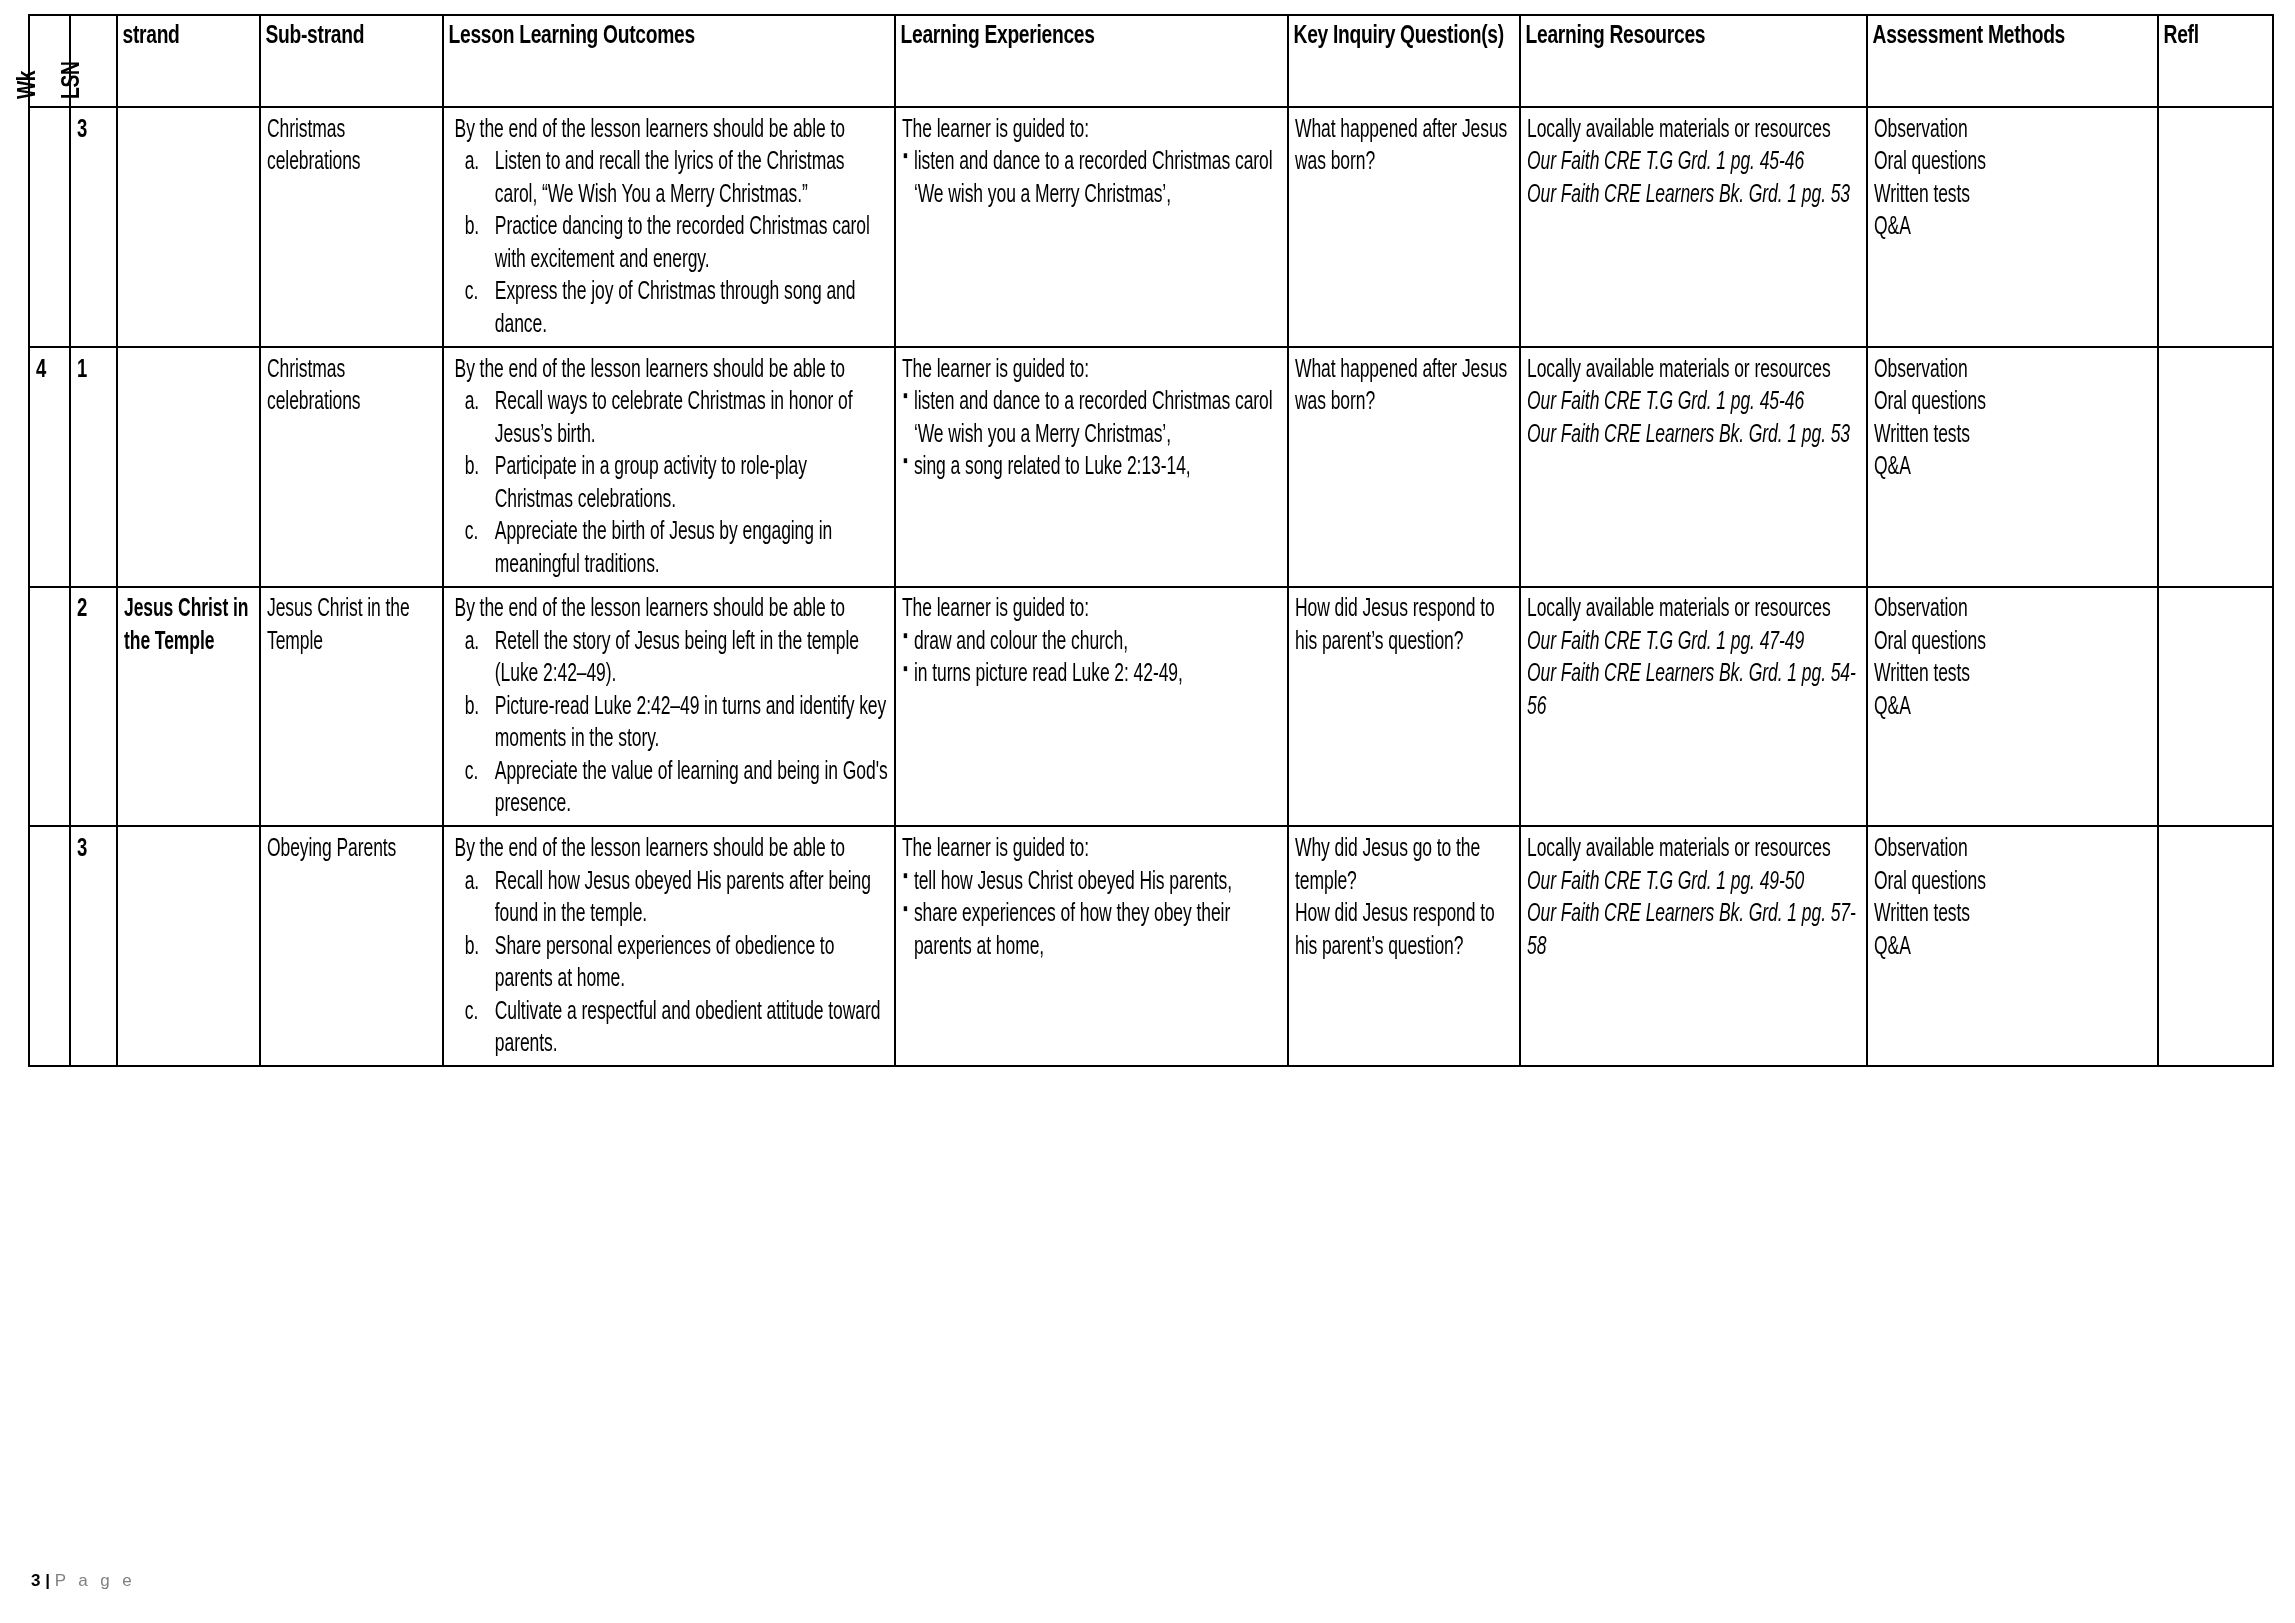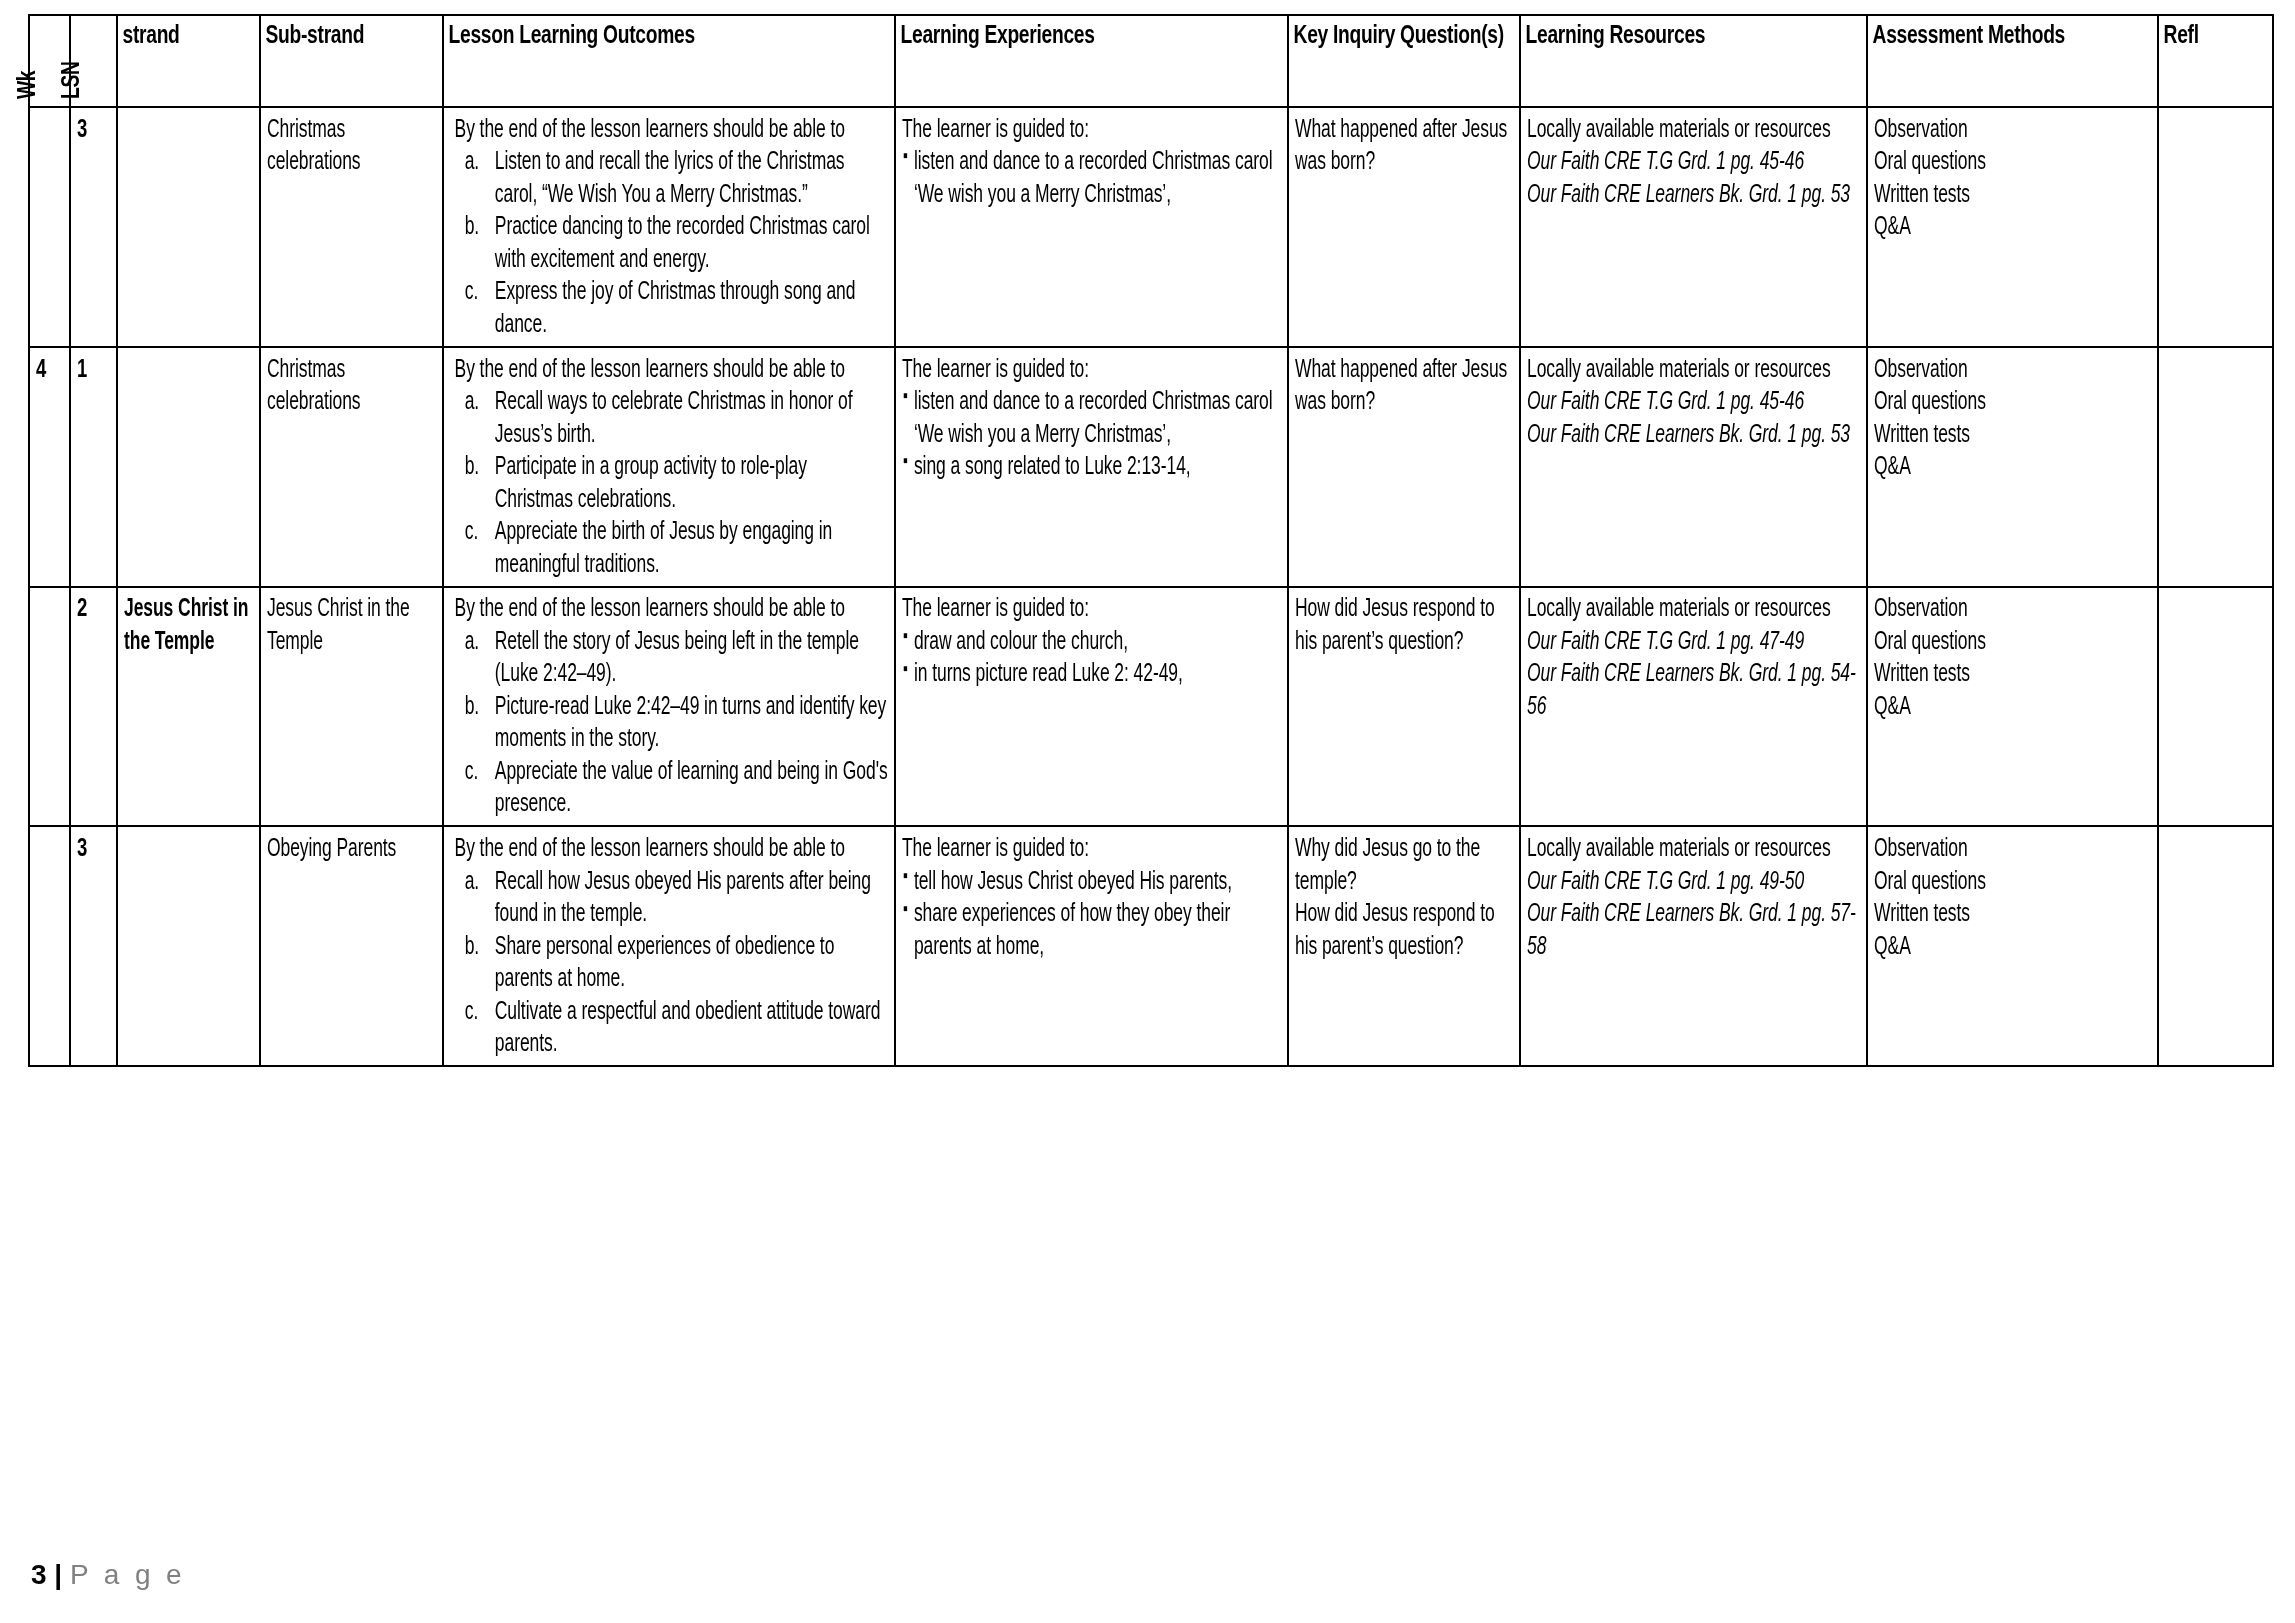--- a/index.html
+++ b/index.html
@@ -155,21 +155,21 @@
     padding-left: 6.5px;
   }
   .plainline { display: block; }
 
   
   .footer {
     position: absolute;
     left: 31px;
     bottom: 34px;
     font-family: "Liberation Sans", sans-serif;
-    font-size: 28px;
+    font-size: 17px;
     line-height: 1;
     white-space: pre;
   }
   .footer .pgnum {
     font-weight: bold;
     color: #000000;
   }
   .footer .sep {
     font-weight: bold;
     color: #000000;

